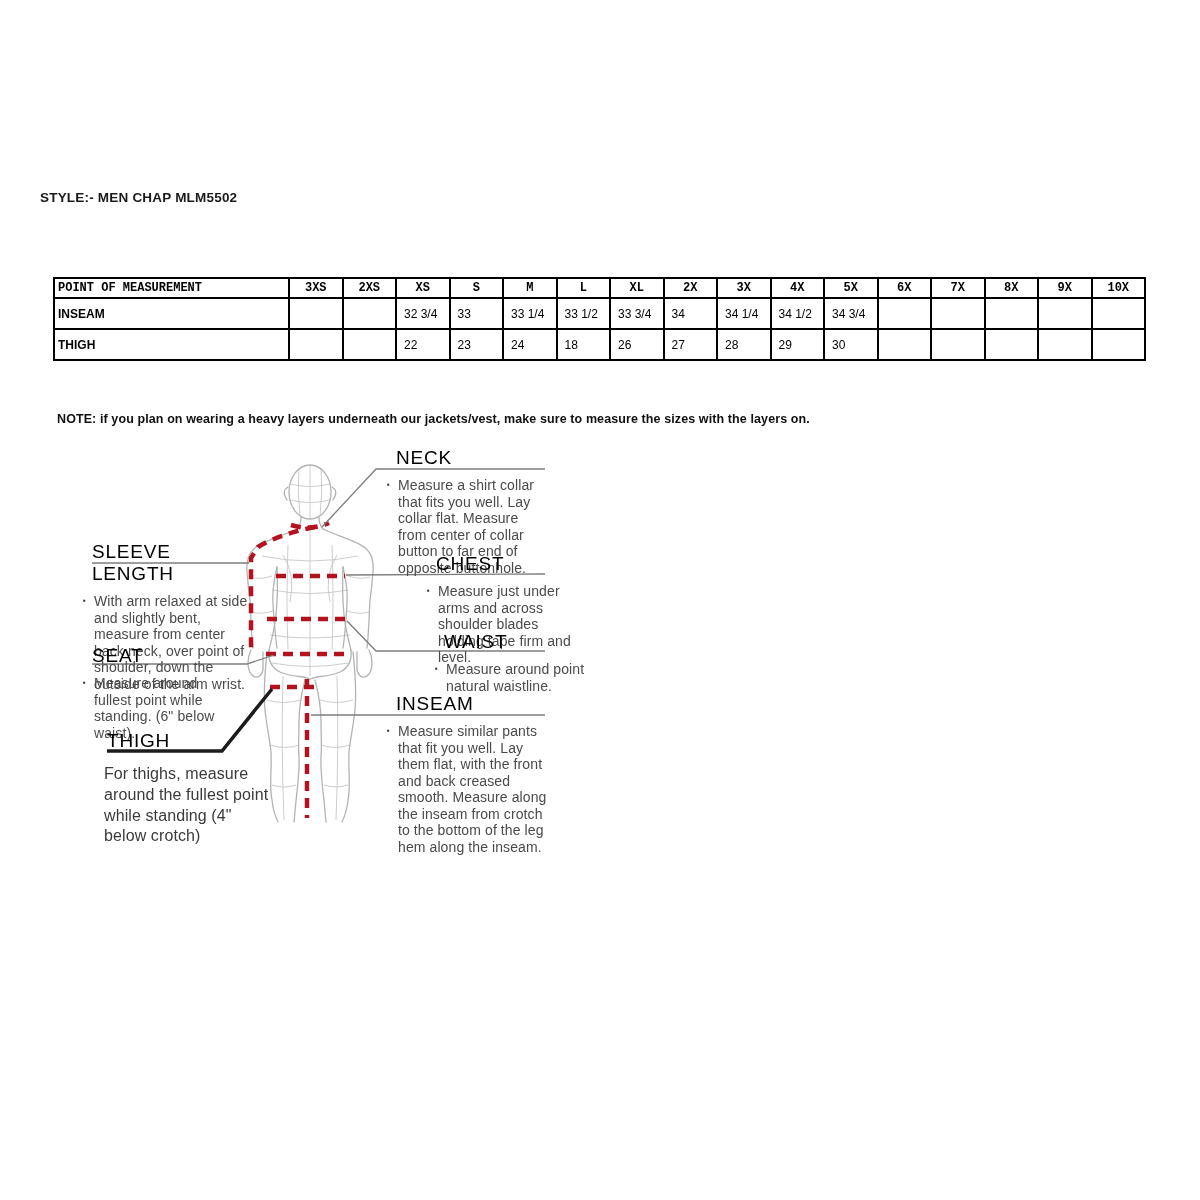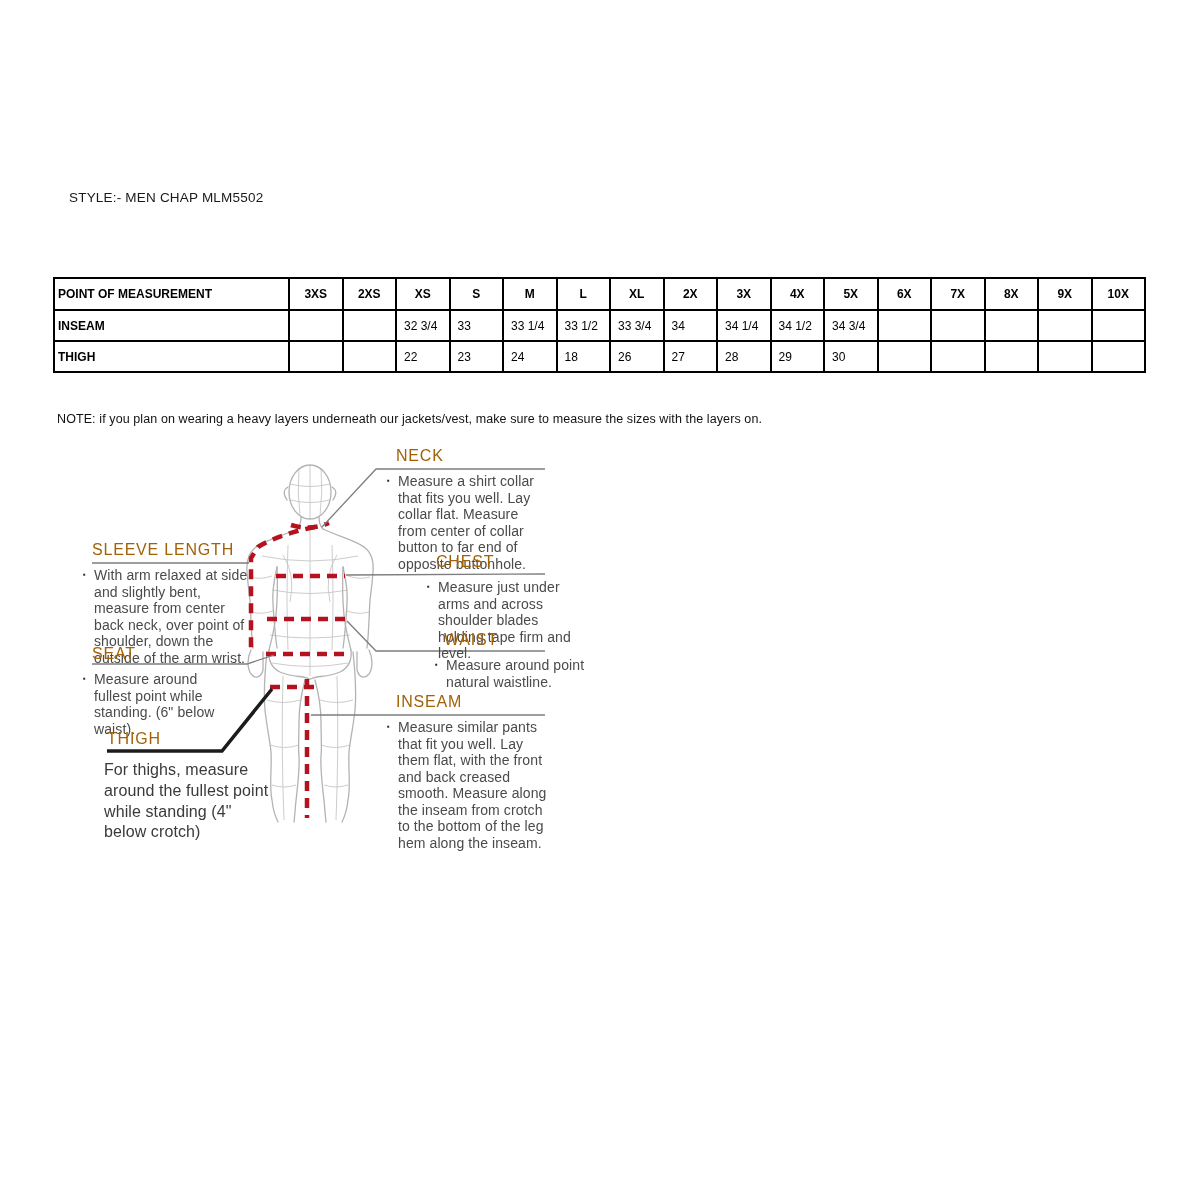--- a/index.html
+++ b/index.html
@@ -1,49 +1,49 @@
 <!DOCTYPE html>
 <html><head>
 <meta charset="utf-8">
 <style>
   * { margin:0; padding:0; box-sizing:border-box; }
   html,body { background:#ffffff; }
   body { font-family:"Liberation Sans", sans-serif; color:#000; }
   .page { position:relative; width:1200px; height:1200px; background:#fff; overflow:hidden; }
 
   .doc-title {
-    position:absolute; left:69px; top:190px;
-    font-size:13.5px; font-weight:normal; letter-spacing:0.2px; color:#1a1a1a;
+    position:absolute; left:40px; top:190px;
+    font-size:13.5px; font-weight:bold; letter-spacing:0.2px; color:#1a1a1a;
   }
 
   
   .size-table {
     position:absolute; left:53px; top:277px; width:1093px;
     border-collapse:collapse; table-layout:fixed;
     font-size:12px;
   }
   .size-table th, .size-table td {
     border:2px solid #000; overflow:hidden; white-space:nowrap;
   }
-  .size-table th { height:32px; font-weight:bold; text-align:center; padding:1px 2px; }
+  .size-table th { height:20px; font-weight:bold; text-align:center; padding:1px 2px;font-family:Liberation Mono, monospace; }
   .size-table th.pom { text-align:left; padding-left:3px; width:235px; }
   .size-table td { height:31px; font-weight:normal; text-align:left; padding:1px 2px 1px 7px; vertical-align:middle; }
   .size-table td.rowlabel { font-weight:bold; padding-left:3px; }
 
   .note {
     position:absolute; left:57px; top:412px;
-    font-size:12.5px; font-weight:normal; color:#111; letter-spacing:0.1px;
+    font-size:12.5px; font-weight:bold; color:#111; letter-spacing:0.1px;
   }
 
   
   .diagram-svg { position:absolute; left:0; top:0; pointer-events:none; }
 
   .guide { position:absolute; }
   .g-label {
-    font-size:16px; font-weight:400; color:#a16207; letter-spacing:0.8px;
+    font-size:19px; font-weight:400; color:#000000; letter-spacing:0.8px;
     margin-left:9px; margin-bottom:8px;
   }
   .g-desc { display:flex; align-items:flex-start; color:#4a4a4a; }
   .bullet { font-size:8px; line-height:13px; margin-top:1px; width:11px; flex:0 0 11px; color:#2b2b2b; }
   .g-text { font-size:14px; line-height:1.18; letter-spacing:0.1px; }
 
   .g-neck   { left:387px; top:447px; width:160px; }
   .g-chest  { left:387px; top:553px; width:160px;margin-left:40px; }
   .g-waist  { left:387px; top:631px; width:160px;margin-left:48px; }
   .g-inseam { left:387px; top:693px; width:163px; }

